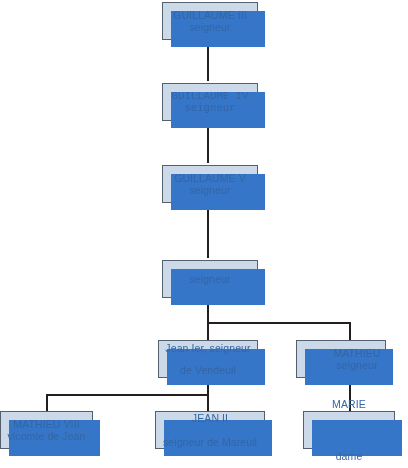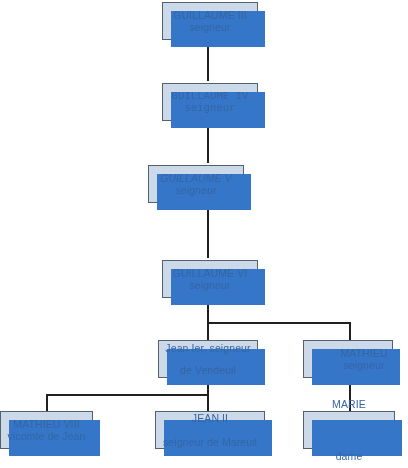--- a/index.html
+++ b/index.html
@@ -79,39 +79,38 @@
     <span class="line1">GUILLAUME III</span>
     <span class="line2">seigneur</span>
   </div>
 
   <div class="node" style="left:162px; top:83px; width:96px; height:38px;font-family:Liberation Mono, monospace;">
     <span class="shadow"></span>
     <span class="line1">GUILLAUME IV</span>
     <span class="line2">seigneur</span>
   </div>
 
-  <div class="node" style="left:148px; top:165px; width:96px; height:38px;font-style:italic;">
+  <div class="node" style="left:162px; top:165px; width:96px; height:38px;">
     <span class="shadow"></span>
     <span class="line1">GUILLAUME V</span>
     <span class="line2">seigneur</span>
   </div>
 
   <div class="node" style="left:162px; top:260px; width:96px; height:38px;">
     <span class="shadow"></span>
-    <span class="line1">GUILLAUME VI</span>
     <span class="line2">seigneur</span>
   </div>
 
   <div class="node" style="left:158px; top:340px; width:100px; height:38px;gap:10px;">
     <span class="shadow"></span>
     <span class="line1">Jean Ier, seigneur</span>
     <span class="line2">de Vendeuil</span>
   </div>
 
-  <div class="node" style="left:303px; top:340px; width:90px; height:38px;padding-left:32px;">
+  <div class="node" style="left:296px; top:340px; width:90px; height:38px;padding-left:32px;">
     <span class="shadow"></span>
     <span class="line1">MATHIEU</span>
     <span class="line2">seigneur</span>
   </div>
 
   <div class="node" style="left:0px; top:411px; width:93px; height:38px;">
     <span class="shadow"></span>
     <span class="line1">MATHIEU VIII</span>
     <span class="line2">vicomte de Jean</span>
   </div>

